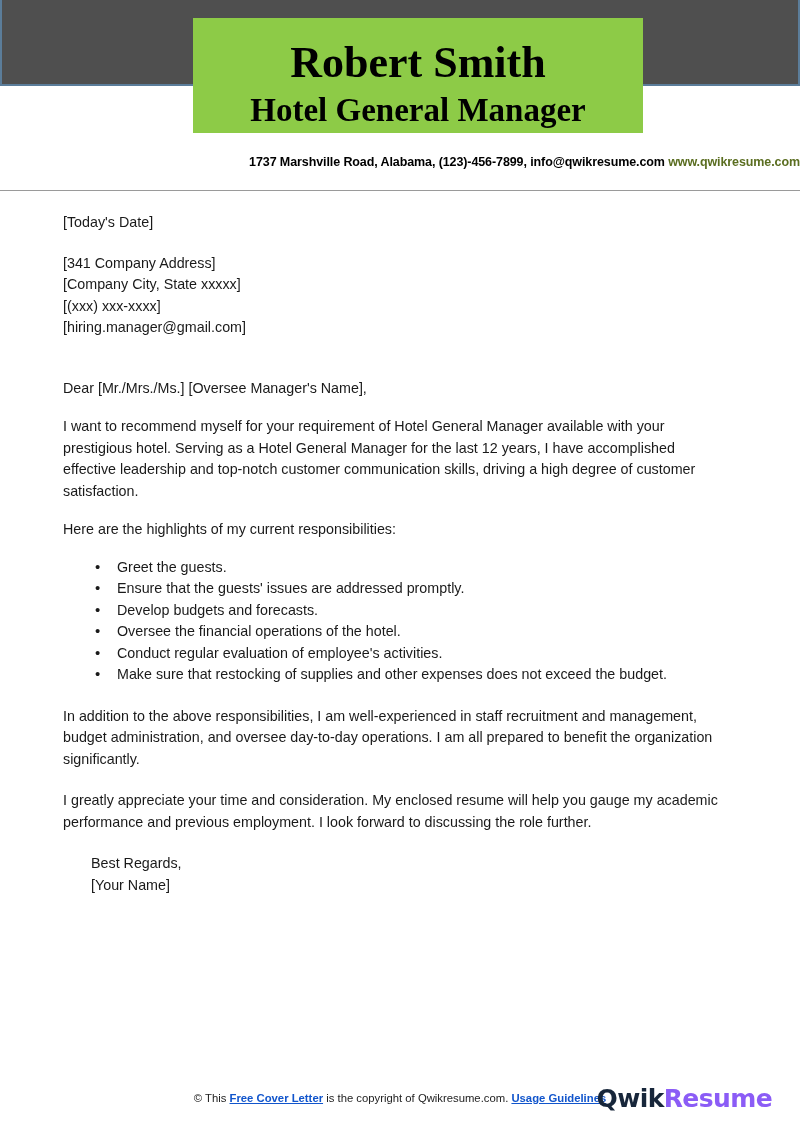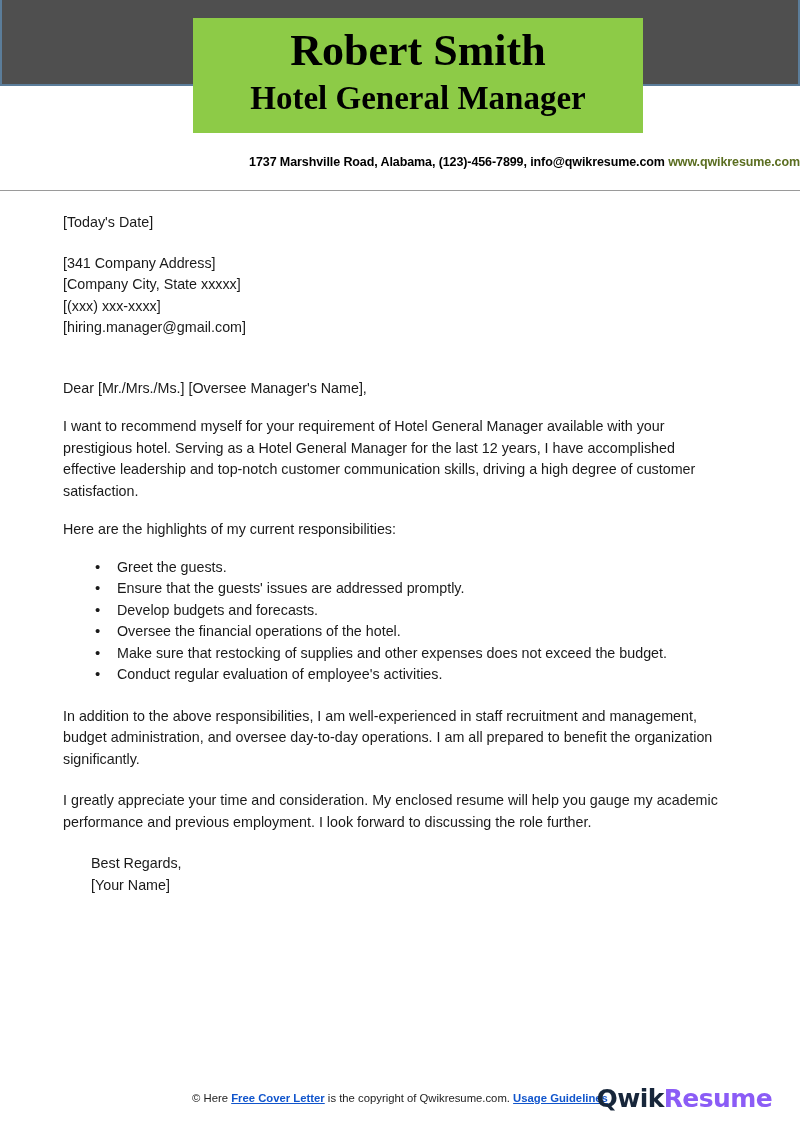--- a/index.html
+++ b/index.html
@@ -44,21 +44,21 @@
   .name-plate {
     position: absolute;
     left: 193px;
     top: 18px;
     width: 450px;
     height: 115px;
     background: #8dcb47;
     z-index: 5;
     text-align: center;
     box-sizing: border-box;
-    padding-top: 6px;
+    padding-top: 18px;
   }
   .name-plate .full-name {
     font-family: "Liberation Serif", serif;
     font-weight: bold;
     font-size: 44px;
     line-height: 54px;
     color: #000000;
     letter-spacing: 0px;
     white-space: nowrap;
   }
@@ -232,35 +232,35 @@
 
   <p class="para">I want to recommend myself for your requirement of Hotel General Manager available with your prestigious hotel. Serving as a Hotel General Manager for the last 12 years, I have accomplished effective leadership and top-notch customer communication skills, driving a high degree of customer satisfaction.</p>
 
   <p class="para highlights">Here are the highlights of my current responsibilities:</p>
 
   <ul class="bullets">
     <li>Greet the guests.</li>
     <li>Ensure that the guests' issues are addressed promptly.</li>
     <li>Develop budgets and forecasts.</li>
     <li>Oversee the financial operations of the hotel.</li>
+    <li>Conduct regular evaluation of employee's activities.</li>
     <li>Make sure that restocking of supplies and other expenses does not exceed the budget.</li>
-    <li>Conduct regular evaluation of employee's activities.</li>
   </ul>
 
   <p class="para spacer-para">In addition to the above responsibilities, I am well-experienced in staff recruitment and management, budget administration, and oversee day-to-day operations. I am all prepared to benefit the organization significantly.</p>
 
   <p class="para spacer-para">I greatly appreciate your time and consideration. My enclosed resume will help you gauge my academic performance and previous employment. I look forward to discussing the role further.</p>
 
   <div class="block spacer-para">
     <span class="addr-line closing-line">Best Regards,</span>
     <span class="addr-line closing-line">[Your Name]</span>
   </div>
 
 </div>
 
 <div class="footer">
   <div class="footer-note">
-    <span>© Here </span><span class="flink">Free Cover Letter</span><span> is the copyright of Qwikresume.com. </span><span class="flink">Usage Guidelines</span>
+    <span>© This </span><span class="flink">Free Cover Letter</span><span> is the copyright of Qwikresume.com. </span><span class="flink">Usage Guidelines</span>
   </div>
   <div class="brand-logo">
     <span class="brand-qwik">Qwik</span><span class="brand-resume">Resume</span>
   </div>
 </div>
 
 </body></html>

